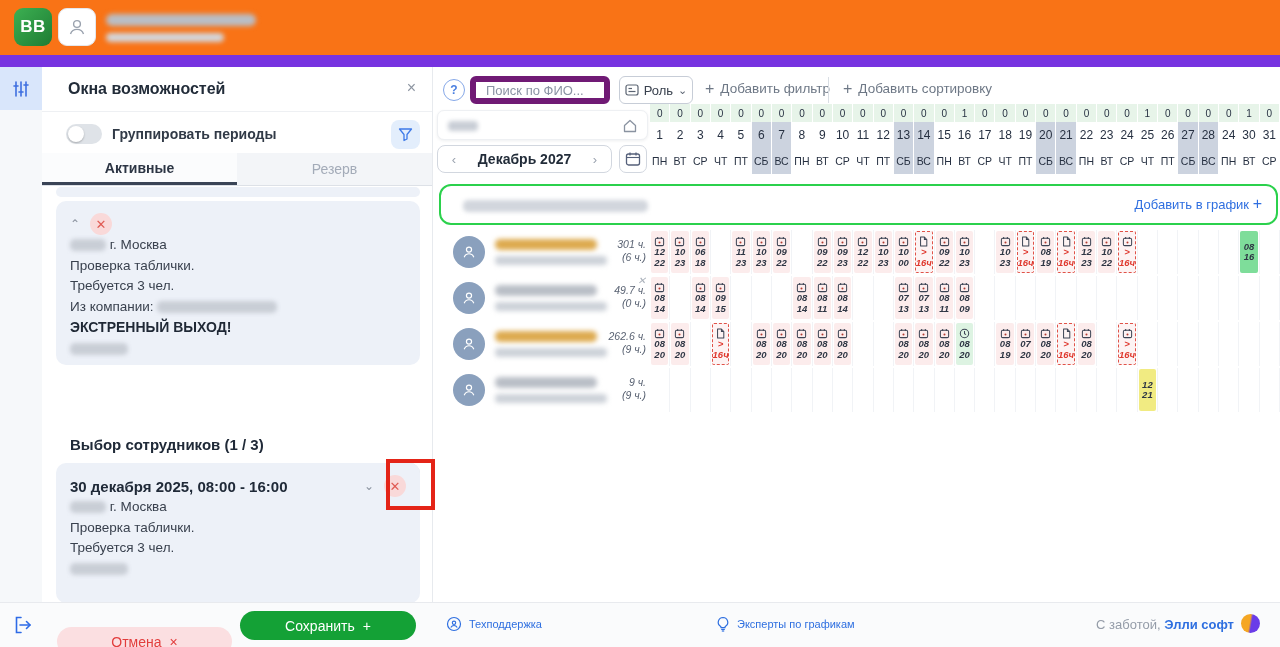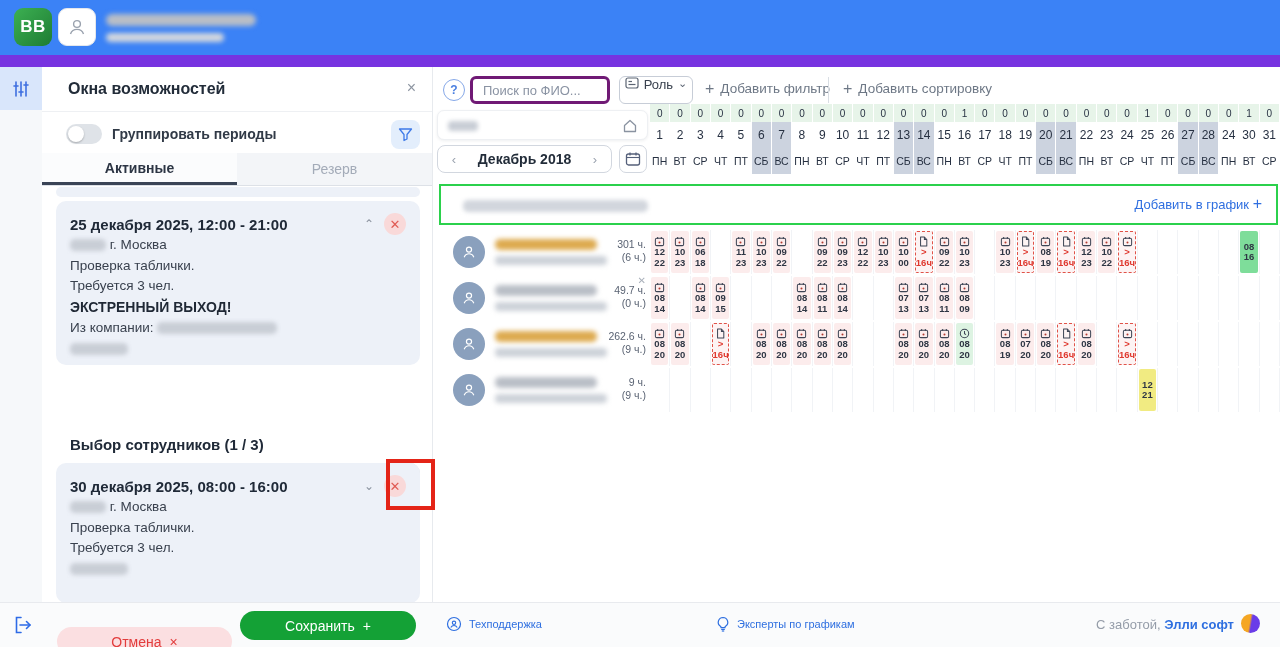--- a/index.html
+++ b/index.html
@@ -1,21 +1,21 @@
 <!DOCTYPE html>
 <html><head>
 <meta charset="utf-8">
 <style>
   * { margin:0; padding:0; box-sizing:border-box; }
   html,body { width:1280px; height:647px; overflow:hidden; background:#fff;
               font-family:"Liberation Sans", sans-serif; }
   #app { position:absolute; width:1280px; height:647px; background:#fff; }
 
   
-  .topbar { position:absolute; left:0; top:0; width:1280px; height:55px; background:#3b82f6; }
+  .topbar { position:absolute; left:0; top:0; width:1280px; height:55px; background:#f97316; }
   .logo { position:absolute; left:14px; top:8px; width:38px; height:38px; border-radius:9px;
           background:linear-gradient(135deg,#3cb052,#1e7c33); color:#fff; font-weight:bold;
           font-size:17px; display:flex; align-items:center; justify-content:center; letter-spacing:.5px;}
   .avatarbox { position:absolute; left:58px; top:8px; width:38px; height:38px; border-radius:9px;
                border:1px solid #e4e7ec; background:#fff; display:flex; align-items:center; justify-content:center;}
   .blurbar { border-radius:6px; filter:blur(2.5px); }
   .uname1 { position:absolute; left:106px; top:14px; width:150px; height:12px; background:#b9bec6;}
   .uname2 { position:absolute; left:106px; top:33px; width:118px; height:9px; background:#d3d7dd;}
   .accentbar { position:absolute; left:0; top:55px; width:1280px; height:12px; background:#7733e0; }
 
@@ -67,26 +67,26 @@
   .sel-div { position:absolute; right:44px; top:7px; width:1px; height:24px; background:#dde2e8; }
   .sel-chev { position:absolute; right:16px; top:10px; color:#9aa2ae; font-size:13px; }
   .red-annot { position:absolute; left:344px; top:392px; width:49px; height:51px;
                border:4px solid #e42417; z-index:50; }
 
   
   .rpanel { position:absolute; left:433px; top:67px; width:847px; height:535px; background:#fff; }
   .qmark { position:absolute; left:10px; top:12px; width:22px; height:22px; border-radius:50%;
            border:1.5px solid #86a8e8; color:#4a7fe0; font-size:12px; font-weight:bold;
            display:flex; align-items:center; justify-content:center; }
-  .search { position:absolute; left:37px; top:9px; width:140px; height:28px; border:3px solid #701a75;
+  .search { position:absolute; left:37px; top:9px; width:140px; height:28px; border:6px solid #701a75;
             border-radius:6px; font-size:13px; color:#39414e; padding:0 10px;
             font-family:"Liberation Sans", sans-serif; }
   .search::placeholder { color:#8a93a3; }
   .role-btn { position:absolute; left:186px; top:9px; width:74px; height:28px; border:1px solid #c7cdd7;
-              border-radius:6px; display:flex; justify-content:center; gap:5px;
+              border-radius:6px; display:flex; align-items:center; justify-content:center; gap:5px;
               font-size:13px; color:#39414e; background:#fff;}
   .add-link { position:absolute; top:14px; font-size:13.5px; color:#6e7886; display:flex; gap:6px;
               align-items:center;}
   .plus { font-size:16px; font-weight:400; color:#6e7886; line-height:13px;}
   .tb-div { position:absolute; left:395px; top:10px; width:1px; height:26px; background:#d9dee4; }
   .addr { position:absolute; left:4px; top:43px; width:211px; height:30px; background:#fff;
           border:1px solid #eef0f3; border-radius:7px; box-shadow:0 1px 3px rgba(40,50,70,.08); }
   .addr-blur { position:absolute; left:10px; top:10px; width:30px; height:10px; background:#c9ced6;
                border-radius:4px; filter:blur(2px);}
   .monthsel { position:absolute; left:4px; top:78px; width:175px; height:28px; border:1px solid #d2d7df;
@@ -104,28 +104,28 @@
   .cal-days { position:absolute; left:217px; top:55px; width:630px; height:26px; }
   .cal-days .c { font-size:12px; color:#273142; display:flex; align-items:center; justify-content:center;
                  border-right:1px solid #fff; }
   .cal-dows { position:absolute; left:217px; top:81px; width:630px; height:26px; }
   .cal-dows .c { font-size:10.5px; color:#273142; display:flex; align-items:center; justify-content:center;
                  border-right:1px solid #fff;}
   .wkend { background:#ccd3df; }
 
   
   .winrow { position:absolute; left:6px; top:117px; width:839px; height:41px; border:2px solid #2bd14c;
-            border-radius:0; background:#fff; }
+            border-radius:12px; background:#fff; }
   .win-blur { position:absolute; left:22px; top:14px; width:185px; height:12px; background:#d2d6dd;
               border-radius:5px; filter:blur(2px); }
   .win-link { position:absolute; right:14px; top:11px; font-size:13px; color:#2f6fe0; }
 
   
   .emp-rows { position:absolute; left:6px; top:163px; width:841px; }
-  .emp-row { position:relative; width:841px; height:44px; margin-bottom:2px; background:#fff; }
+  .emp-row { position:relative; width:841px; height:44px; margin-bottom:2px; background:#fff;font-style:italic; }
   .emp-left { position:absolute; left:0; top:0; width:211px; height:44px; }
   .emp-avatar { position:absolute; left:14px; top:6px; width:32px; height:32px; border-radius:50%;
                 background:#8aa0bd; display:flex; align-items:center; justify-content:center; }
   .nm1 { position:absolute; left:56px; top:9px; width:102px; height:11px; border-radius:5px; filter:blur(2.5px);}
   .nm2 { position:absolute; left:56px; top:26px; width:112px; height:9px; border-radius:4px;
          background:#ccd1d8; filter:blur(2.5px);}
   .nm-orange { background:#ddaa4e; } .nm-gray { background:#b9bec6; }
   .emp-hours { position:absolute; right:4px; top:8px; text-align:right; font-size:10.5px; color:#5a6373;
                line-height:13px; }
   .emp-x { position:absolute; right:4px; top:-1px; color:#a9b0ba; font-size:10px; }
@@ -210,35 +210,34 @@
     <div class="tabs">
       <div class="tab active">Активные</div>
       <div class="tab idle">Резерв</div>
     </div>
 
     <div class="lp-scroll">
       <div class="card-strip"></div>
 
       <div class="card card1">
         <div class="card-titlerow">
-          <div class="card-title">25 декабря 2025, 12:00 - 21:00</div>
           <div class="chev">⌃</div>
           <div class="card-x">✕</div>
         </div>
         <div class="card-line">
           <span class="inline-blur" style="width:36px"></span>
           <span>г. Москва</span>
         </div>
         <div class="card-line">Проверка таблички.</div>
         <div class="card-line">Требуется 3 чел.</div>
-        <div class="card-line"><b>ЭКСТРЕННЫЙ ВЫХОД!</b></div>
         <div class="card-line">
           <span>Из компании:</span>
           <span class="inline-blur" style="width:120px"></span>
         </div>
+        <div class="card-line"><b>ЭКСТРЕННЫЙ ВЫХОД!</b></div>
         <div class="card-line"><span class="inline-blur" style="width:58px"></span></div>
       </div>
 
       <div class="sel-label">Выбор сотрудников (1 / 3)</div>
       <div class="sel-box">
         <div class="sel-blur"></div>
         <div class="sel-dots">···</div>
         <div class="sel-div"></div>
         <div class="sel-chev">⌄</div>
       </div>
@@ -285,21 +284,21 @@
 
     <div class="addr">
       <div class="addr-blur"></div>
       <svg style="position:absolute;right:9px;top:7px" width="16" height="16" viewBox="0 0 16 16">
         <path d="M2.5 7.5 8 2.5l5.5 5v6h-11z" fill="none" stroke="#8a93a1" stroke-width="1.3" stroke-linejoin="round"></path>
       </svg>
     </div>
 
     <div class="monthsel">
       <div class="mchev">‹</div>
-      <div class="mlabel">Декабрь 2018</div>
+      <div class="mlabel">Декабрь 2027</div>
       <div class="mchev">›</div>
     </div>
     <div class="calbtn">
       <svg width="16" height="16" viewBox="0 0 16 16">
         <rect x="1.5" y="3" width="13" height="11" rx="2" fill="none" stroke="#55607a" stroke-width="1.3"></rect>
         <line x1="5" y1="1.5" x2="5" y2="4.5" stroke="#55607a" stroke-width="1.3"></line>
         <line x1="11" y1="1.5" x2="11" y2="4.5" stroke="#55607a" stroke-width="1.3"></line>
         <line x1="1.5" y1="6.5" x2="14.5" y2="6.5" stroke="#55607a" stroke-width="1.1"></line>
       </svg>
     </div>

